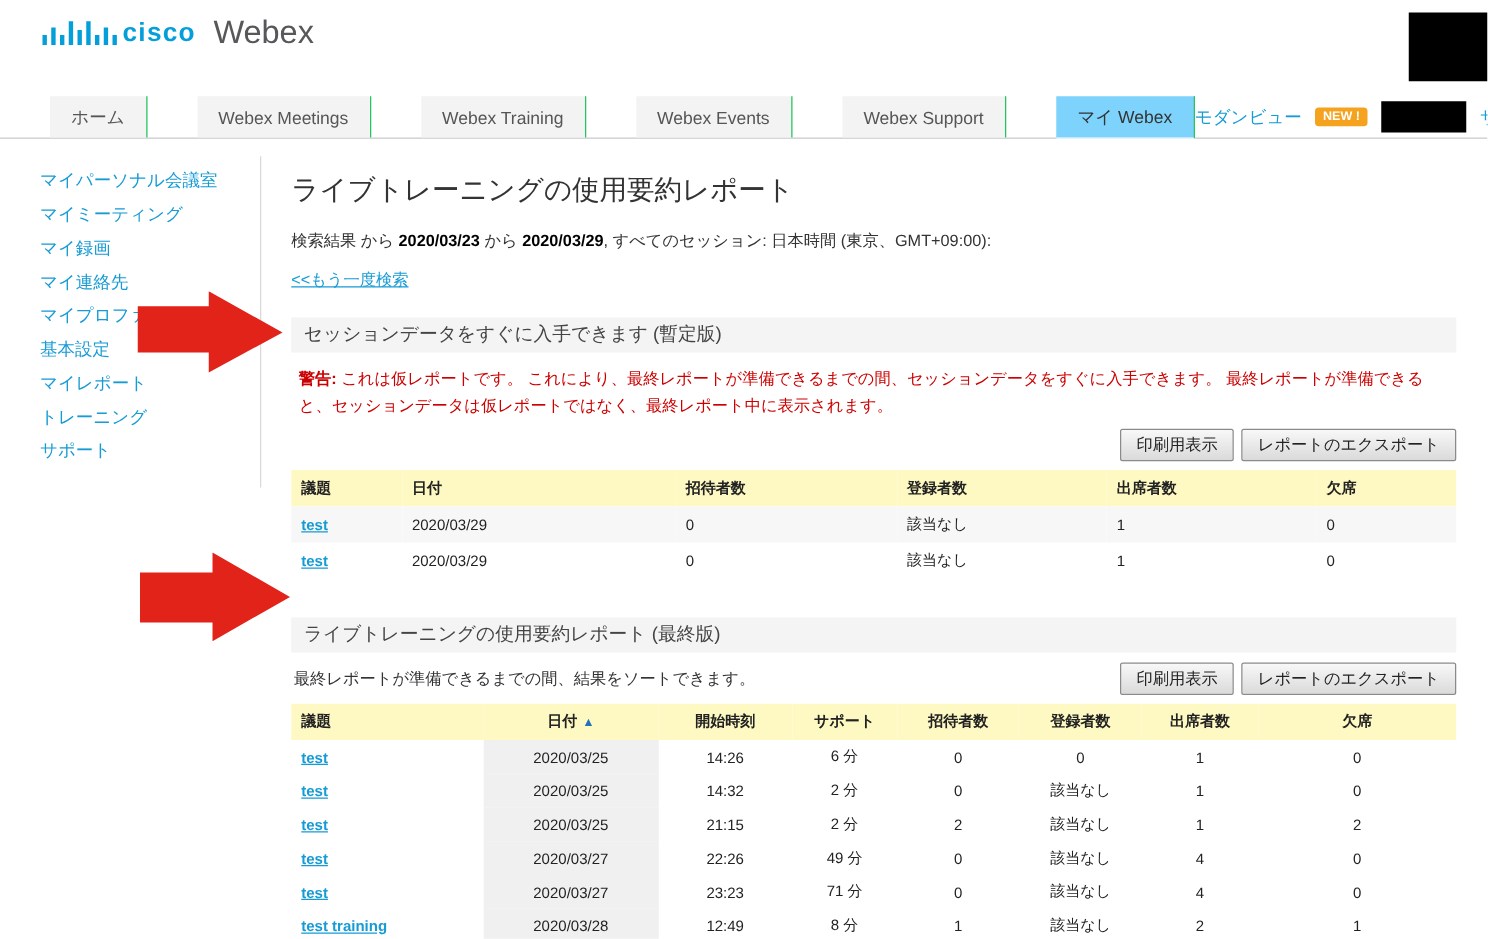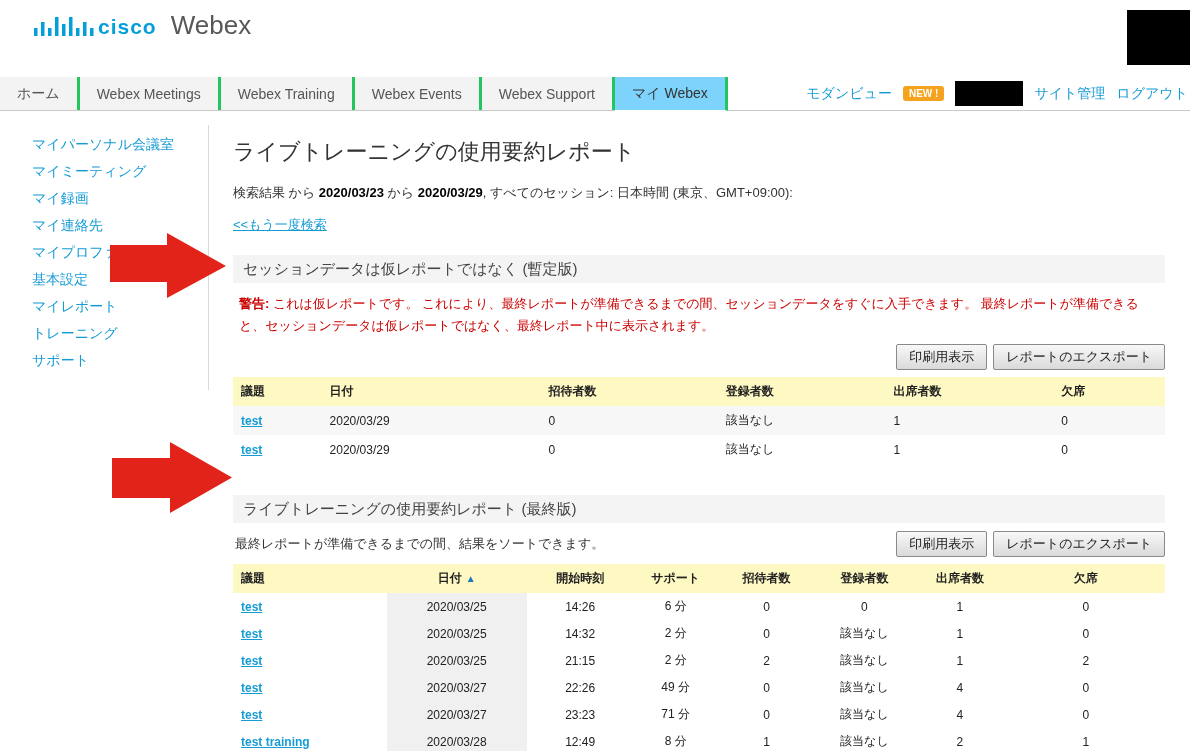--- a/index.html
+++ b/index.html
@@ -12,21 +12,21 @@
   .header { position:absolute; top:0; left:0; right:0; height:77px; background:#fff; }
   .logo { position:absolute; left:32px; top:12px; display:flex; align-items:flex-end; }
   .cisco-mark { display:flex; flex-direction:row; align-items:center; }
   .cisco-word { color:#049fd9; font-size:21px; font-weight:bold; letter-spacing:1px; line-height:18px; }
   .webex-word { color:#58585b; font-size:26px; font-weight:300; margin-left:14px; line-height:26px; }
   .redaction-top { position:absolute; left:1127px; top:10px; width:63px; height:55px; background:#000; }
   
   .navbar { position:absolute; top:77px; left:0; right:0; height:34px; display:flex; align-items:stretch;
             border-bottom:1px solid #c9c9c9; background:#fff; }
   .tab { padding:0 17px; display:flex; align-items:center; font-size:14px; color:#555;
-         background:#f3f3f3; border-right:3px solid #22c55e; cursor:pointer; white-space:nowrap; }
+         background:#f3f3f3; border-right:1px solid #22c55e; cursor:pointer; white-space:nowrap;margin-left:40px; }
   .tab.active { background:#7dd3fc; color:#333; margin-bottom:-1px; border-bottom:1px solid #fff; }
   .nav-right { margin-left:auto; display:flex; align-items:center; gap:11px; padding-right:2px; font-size:14px; white-space:nowrap; }
   .nav-link { color:#169bd5; text-decoration:none; cursor:pointer; }
   .badge-new { background:#f5a31e; color:#fff; font-size:10px; font-weight:bold; padding:2px 6px; border-radius:3px; }
   .redaction-nav { width:68px; height:25px; background:#000; }
   
   .sidebar { position:absolute; left:32px; top:131px; width:168px; font-size:14px; }
   .sidebar a { display:block; color:#169bd5; text-decoration:none; line-height:27px; cursor:pointer; }
   .v-divider { position:absolute; left:208px; top:125px; width:1px; height:265px; background:#d9d9d9; }
   
@@ -119,21 +119,21 @@
 
 <div class="main">
   <h1 class="page-title">ライブトレーニングの使用要約レポート</h1>
 
   <p class="search-line"><span>検索結果 から </span><b>2020/03/23</b><span> から </span><b>2020/03/29</b><span>, すべてのセッション:  日本時間 (東京、GMT+09:00):</span></p>
 
   <a class="search-again">&lt;&lt;もう一度検索</a>
 
   
   <div>
-    <div class="section-bar">セッションデータは仮レポートではなく (暫定版)</div>
+    <div class="section-bar">セッションデータをすぐに入手できます (暫定版)</div>
     <p class="warning"><b>警告:</b><span> これは仮レポートです。 これにより、最終レポートが準備できるまでの間、セッションデータをすぐに入手できます。 最終レポートが準備できると、セッションデータは仮レポートではなく、最終レポート中に表示されます。</span></p>
     <div class="btn-row">
       <button class="btn">印刷用表示</button>
       <button class="btn">レポートのエクスポート</button>
     </div>
     <table class="t1">
       <colgroup>
         <col style="width:9.5%">
           <col style="width:23.5%">
           <col style="width:19%">

